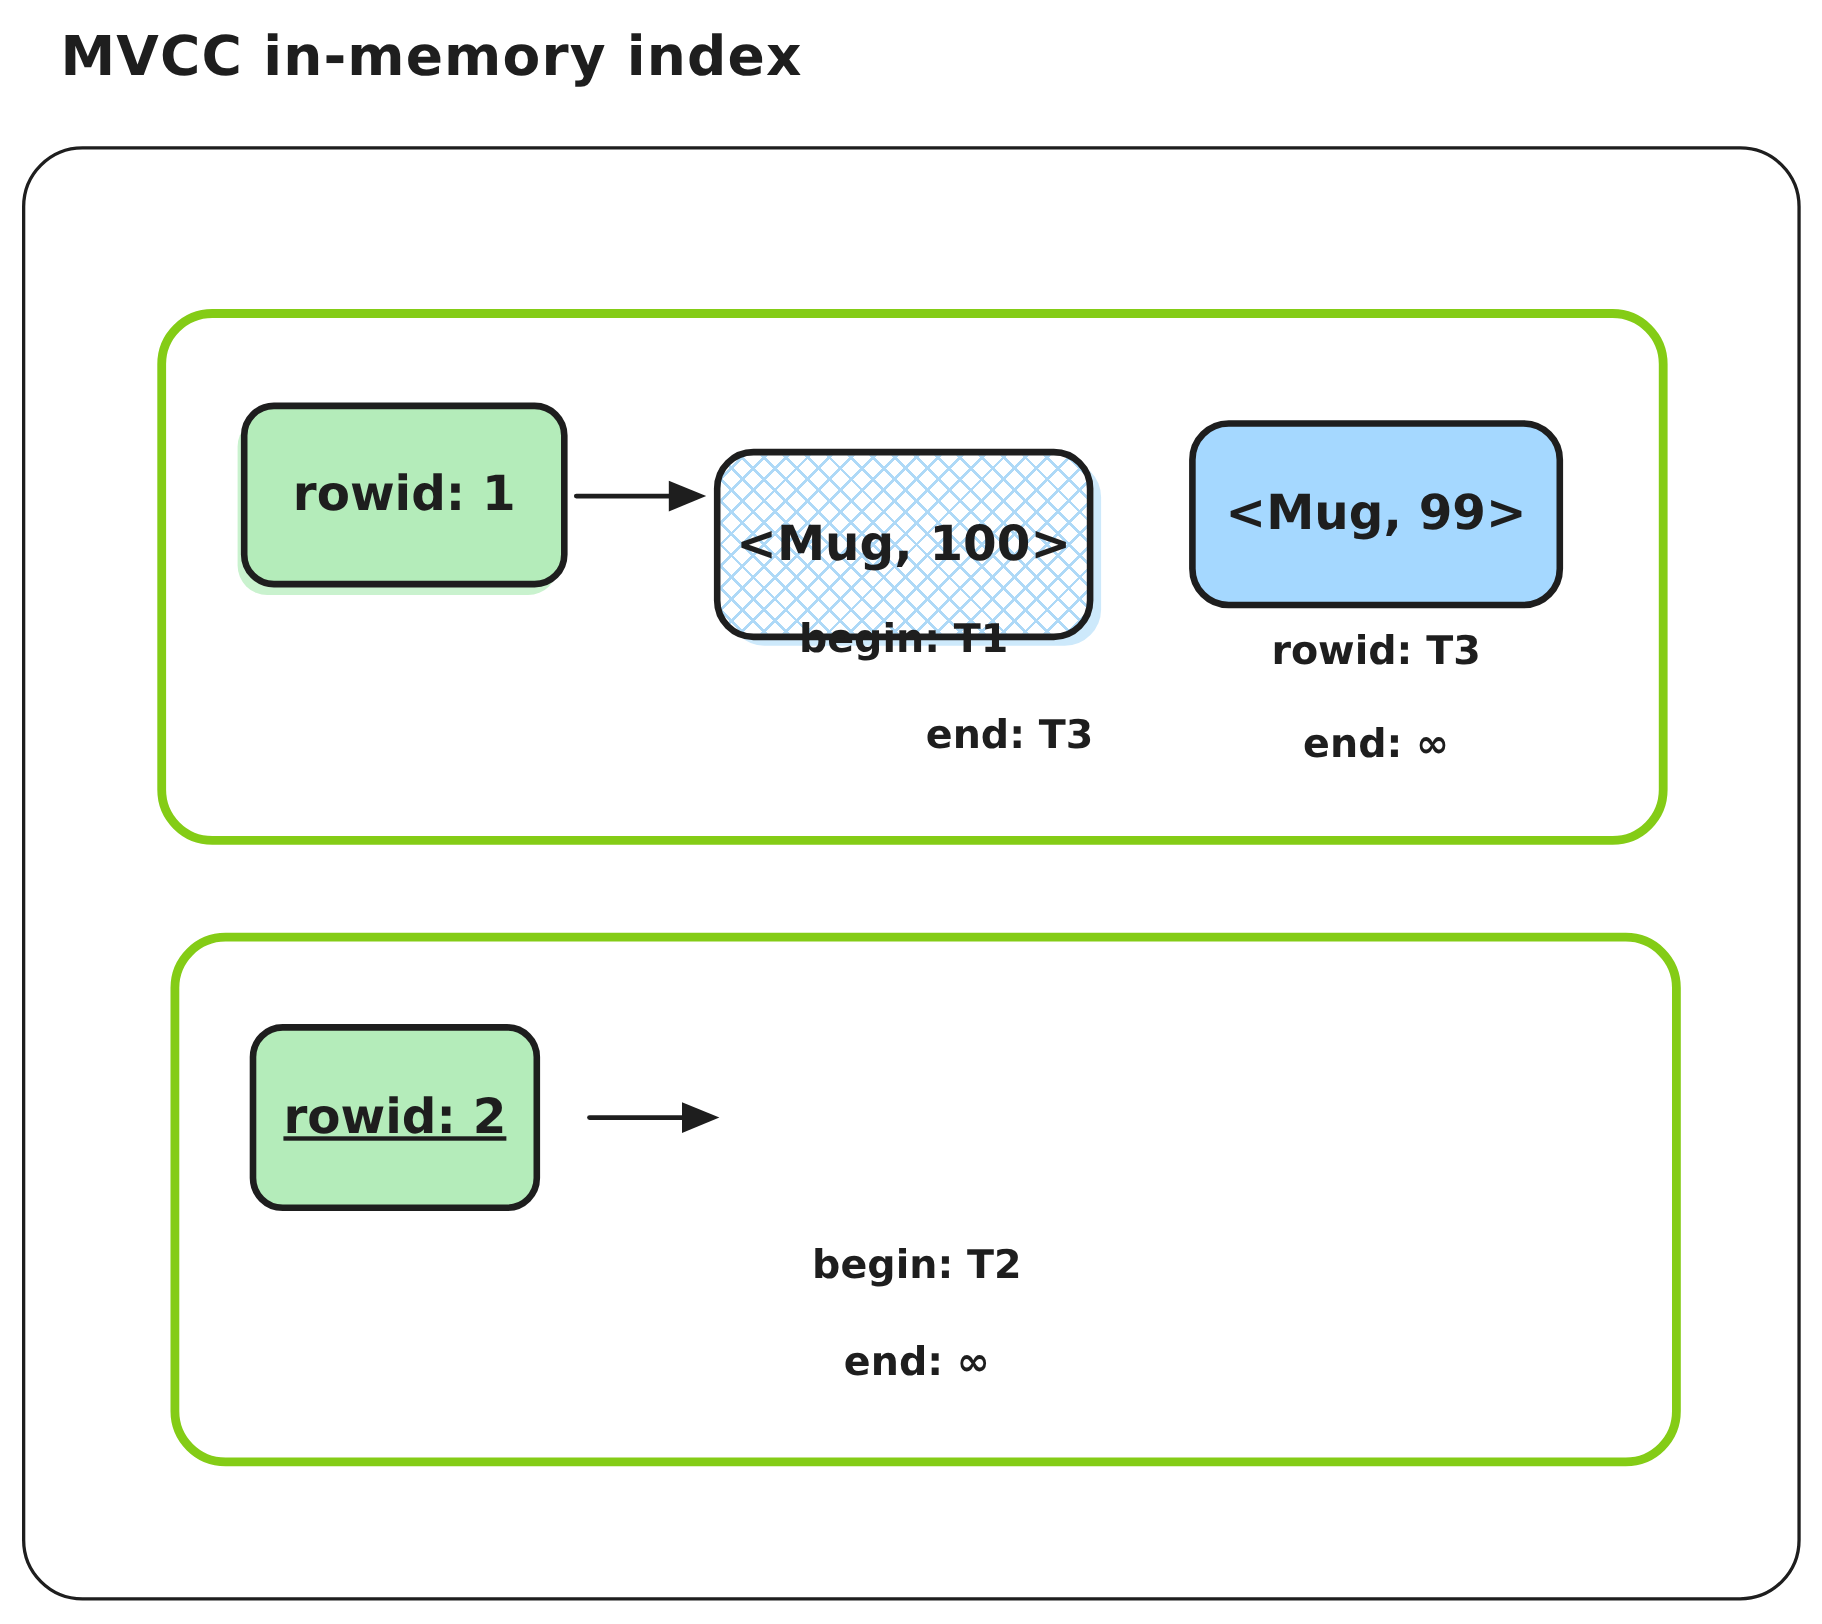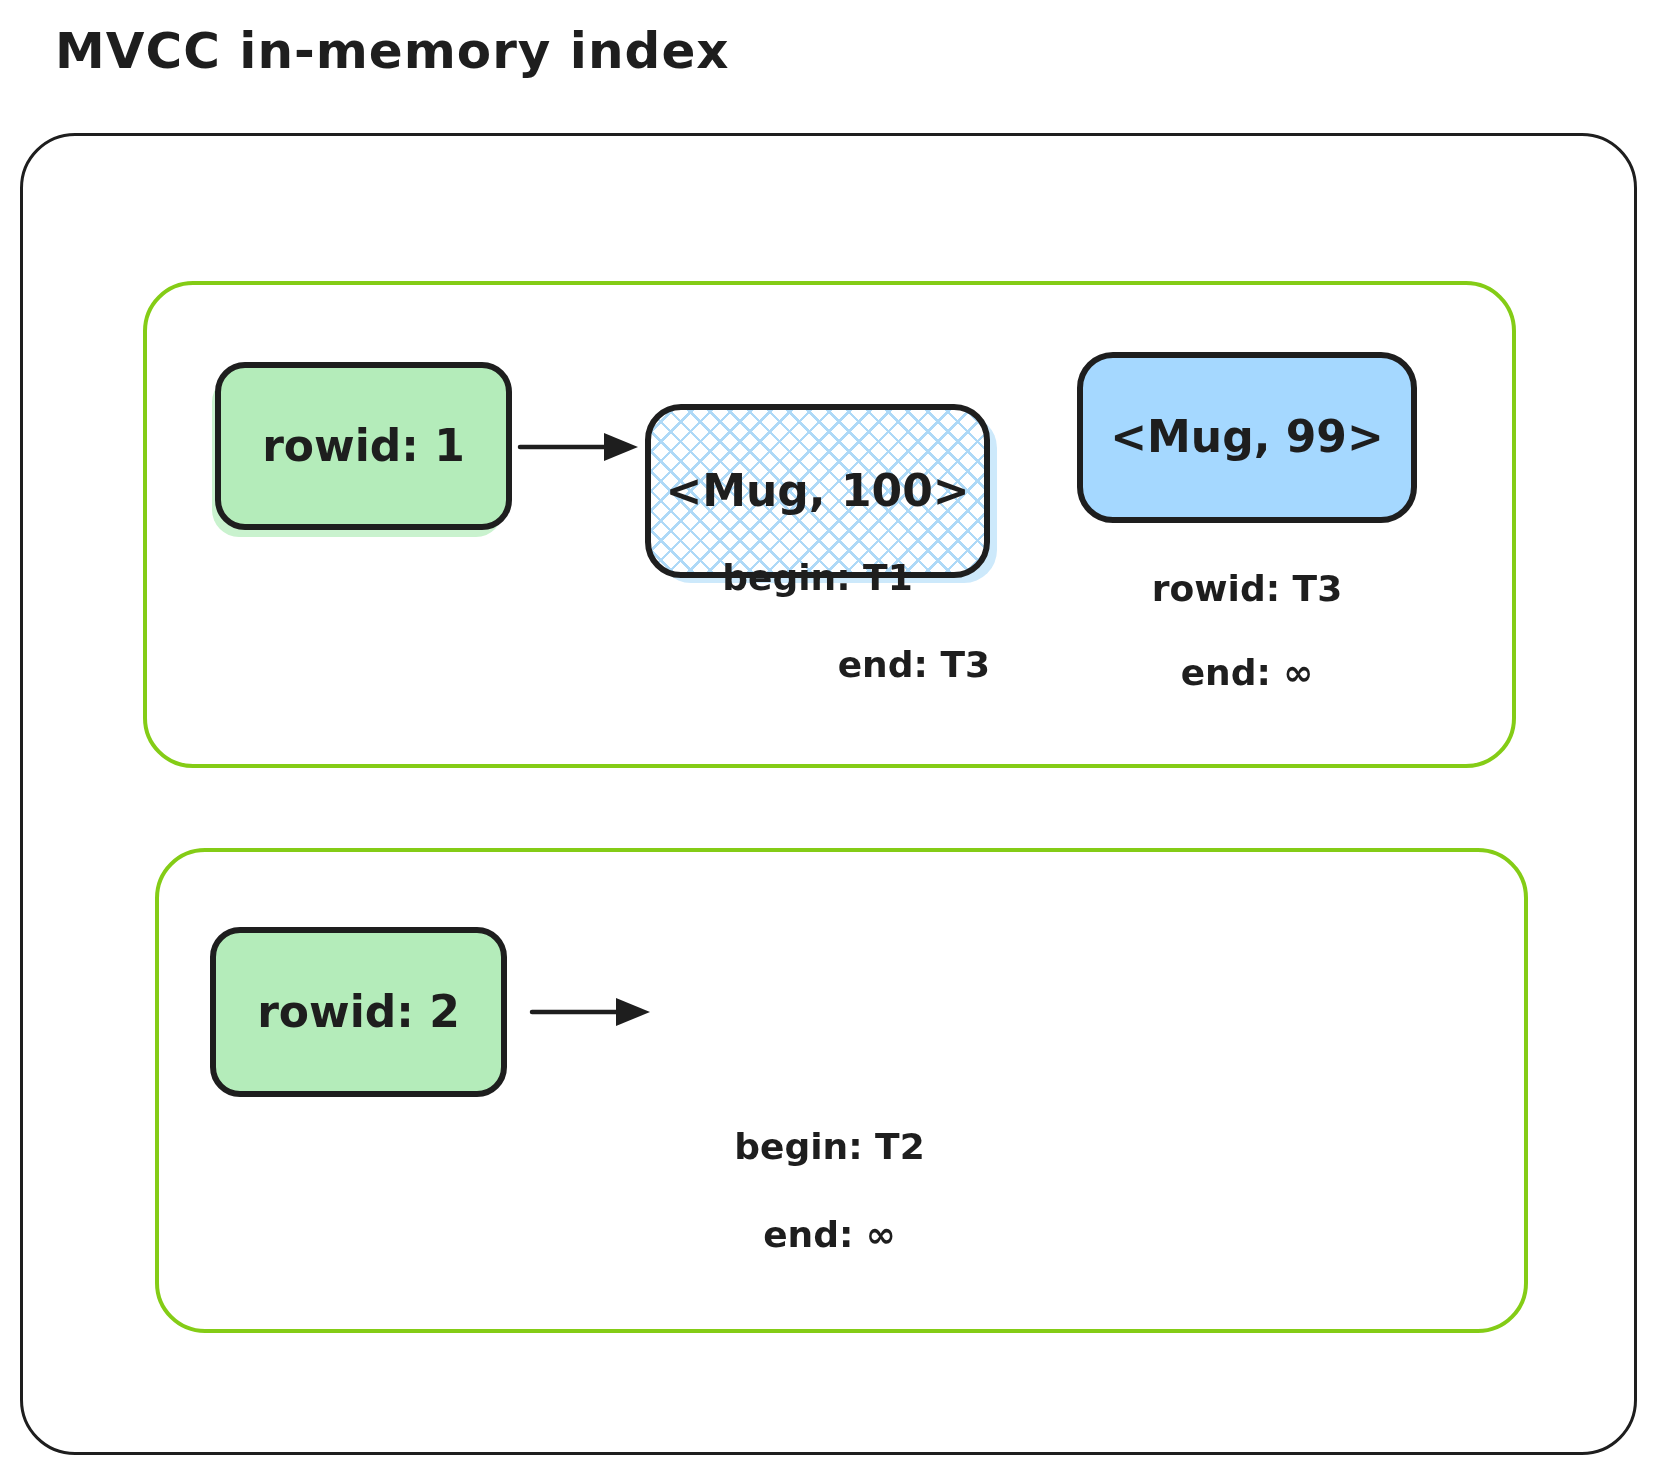--- a/index.html
+++ b/index.html
@@ -33,21 +33,21 @@
     left: 20px;
     top: 133px;
     width: 1617px;
     height: 1322px;
     border: 3px solid #1e1e1e;
     border-radius: 55px;
     box-sizing: border-box;
   }
   .inner-box {
     position: absolute;
-    border: 4px solid #84cc16;
+    border: 8px solid #84cc16;
     border-radius: 50px;
     box-sizing: border-box;
     padding-left: 32px;
   }
   .inner-box.row1 { left: 120px; top: 145px; width: 1373px; height: 487px; }
   .inner-box.row2 { left: 132px; top: 712px; width: 1373px; height: 485px; }
 
   .node {
     position: absolute;
     border: 6px solid #1e1e1e;
@@ -88,28 +88,28 @@
   }
   .wrap-narrow {
     display: inline-block;
     max-width: 250px;
   }
 
   
   .r1-key    { left: 68px;  top: 77px; width: 297px; height: 168px; }
   .r1-arrow  { left: 365px; top: 140px; }
   .r1-v1     { left: 498px; top: 75px; width: 345px; height: 174px; border-radius: 36px; margin-top: 44px; }
-  .r1-v2     { left: 930px; top: 67px; width: 340px; height: 171px; border-radius: 36px; }
+  .r1-v2     { left: 930px; top: 93px; width: 340px; height: 171px; border-radius: 36px; }
   .r1-v1-begin { left: 498px; top: 275px; width: 345px; }
   .r1-v1-end   { left: 498px; top: 362px; width: 345px; text-align: right; }
   .r1-v2-begin { left: 930px; top: 286px; width: 340px; }
   .r1-v2-end   { left: 930px; top: 370px; width: 340px; }
 
   
-  .r2-key    { left: 51px;  top: 75px; width: 297px; height: 170px; }
+  .r2-key    { left: 64px;  top: 75px; width: 264px; height: 170px; text-decoration: underline; }
   .r2-arrow  { left: 365px; top: 138px; }
   .r2-v1     { left: 498px; top: 72px; width: 345px; height: 173px; border-radius: 36px; }
   .r2-v1-begin { left: 498px; top: 277px; width: 345px; }
   .r2-v1-end   { left: 498px; top: 365px; width: 345px; }
 </style>
 </head>
 <body>
 
 <div class="canvas">
 

